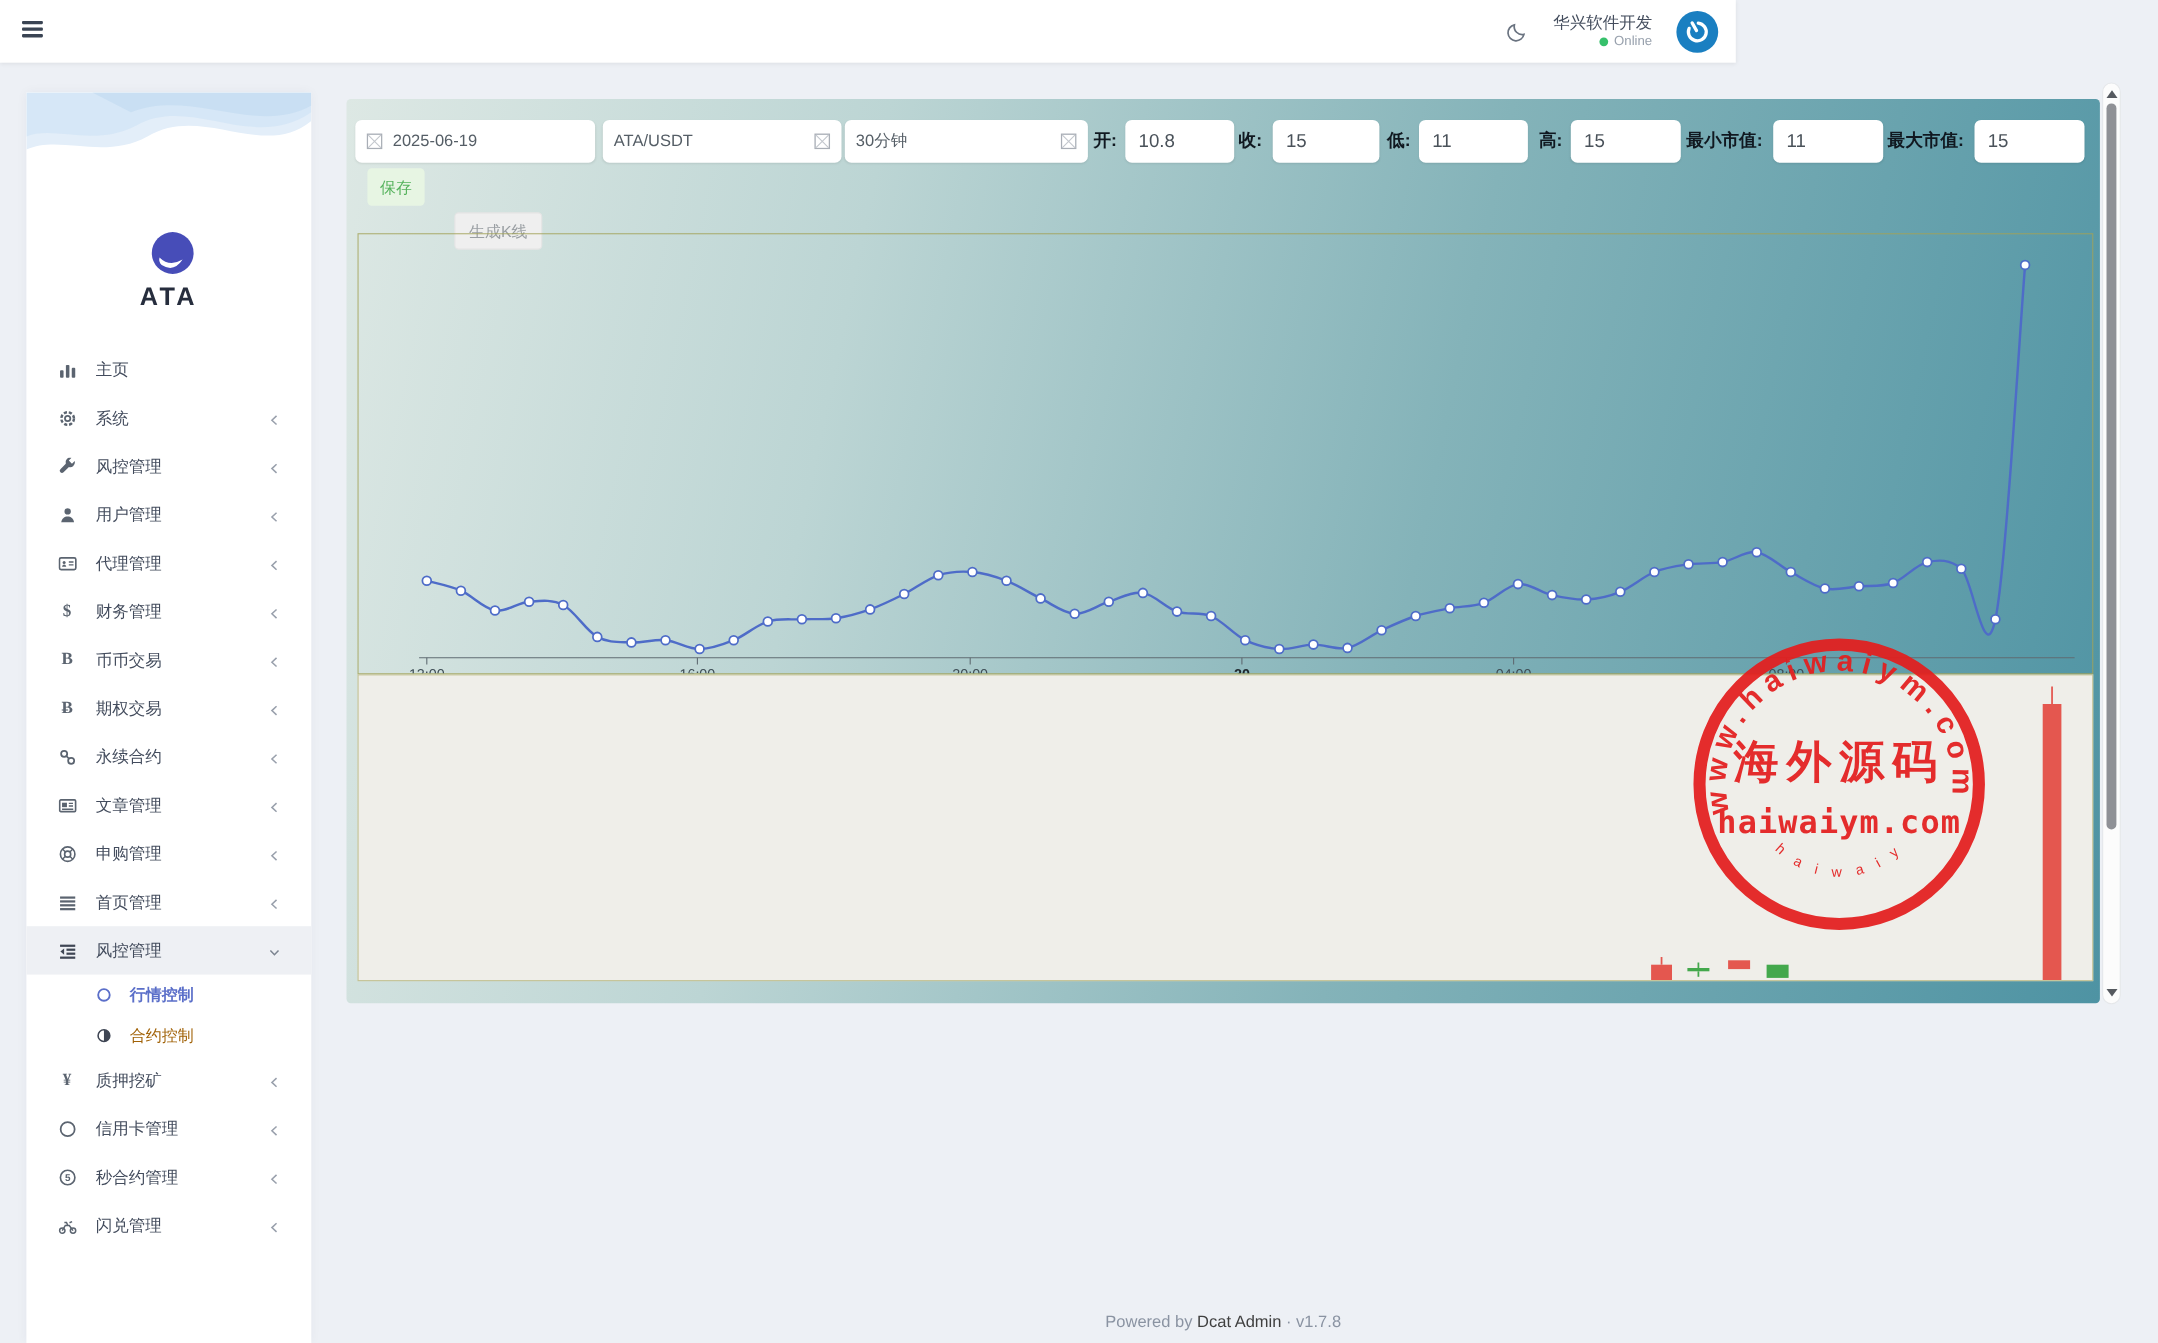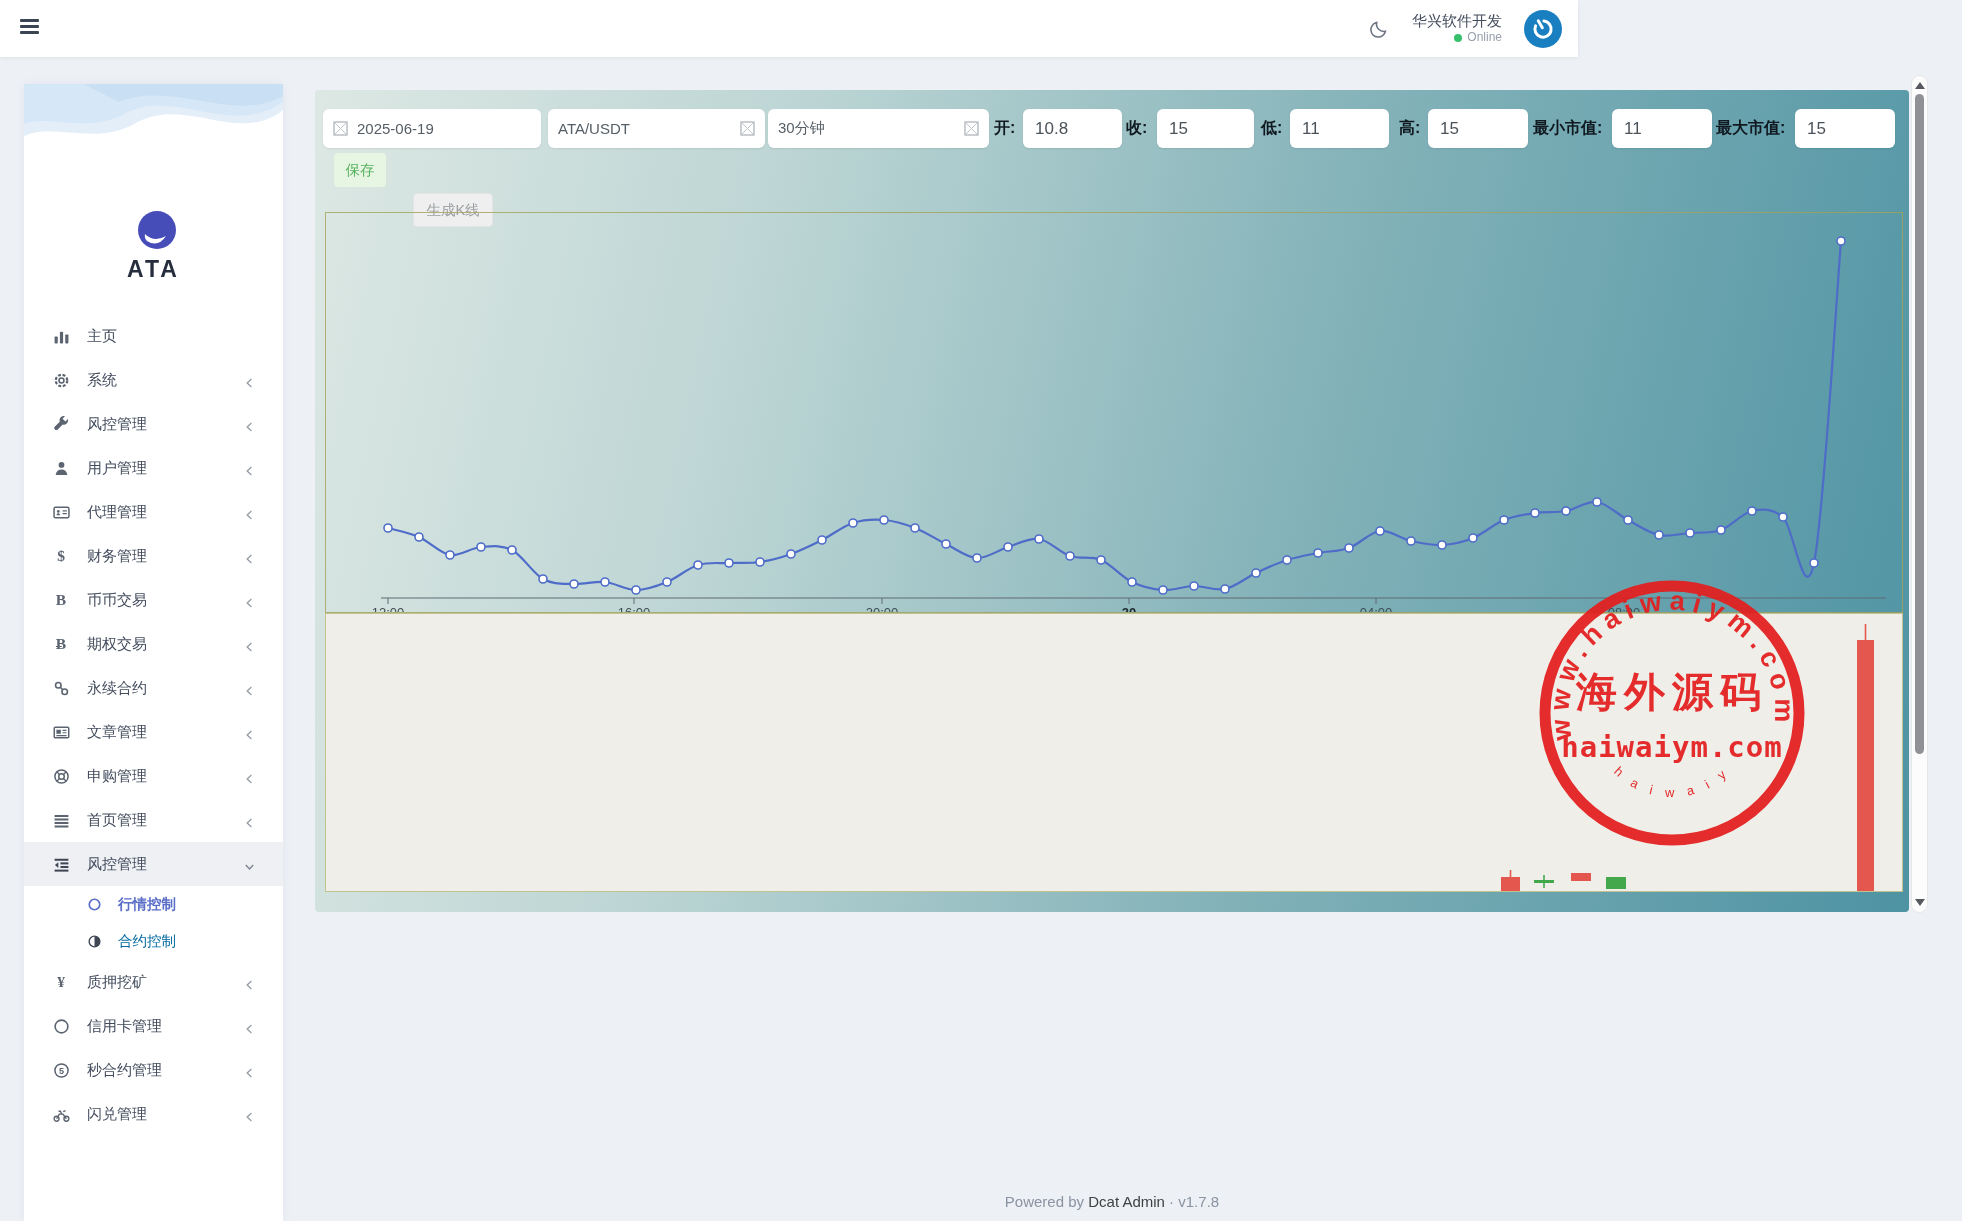--- a/index.html
+++ b/index.html
@@ -24,21 +24,21 @@
   .menu-item{position:relative;height:44px;display:flex;align-items:center;padding-left:27px;cursor:pointer;}
   .menu-item.active{background:#eef0f4;}
   .menu-item .mi-icon{width:20px;height:18px;display:flex;align-items:center;justify-content:center;flex:none;}
   .mi-icon svg{width:17px;height:17px;}
   .mi-icon-text{font-size:15.5px;color:#5b6470;font-weight:bold;width:20px;text-align:center;font-family:"Liberation Serif",serif;}
   .menu-item .mi-label{margin-left:16px;font-size:15px;color:#434c5d;}
   .menu-item .mi-chevron{position:absolute;right:28px;top:50%;transform:translateY(-50%);width:11px;height:11px;}
   .menu-sub{position:relative;height:37px;display:flex;align-items:center;padding-left:63px;cursor:pointer;}
   .menu-sub .mi-icon{width:16px;height:16px;}
   .menu-sub .mi-icon svg{width:15px;height:15px;}
-  .menu-sub .mi-label{margin-left:15px;font-size:14.5px;color:#0369a1;}
+  .menu-sub .mi-label{margin-left:15px;font-size:14.5px;color:#a16207;}
   .menu-sub.active .mi-label{color:#5b6fc9;font-weight:bold;}
   
   .panel{position:absolute;left:315px;top:90px;width:1594px;height:822px;border-radius:4px;
          background:linear-gradient(102deg,#dde8e4 0%,#bcd5d4 28%,#84b3b9 60%,#4e93a3 100%);z-index:10;}
   .t-input{position:absolute;top:19px;height:39px;background:#fff;border-radius:6px;display:flex;align-items:center;box-sizing:border-box;padding:0 10px;cursor:pointer;box-shadow:0 1px 2px rgba(0,0,0,.08);}
   .t-input .t-text{font-size:15px;color:#555e66;}
   .boxx{width:15px;height:15px;flex:none;}
   .t-num-label{position:absolute;top:28px;font-size:16px;font-weight:bold;color:#101820;}
   .t-num-input{position:absolute;top:19px;height:39px;background:#fff;border:none;border-radius:6px;box-sizing:border-box;padding:0 12px;font-size:17px;color:#4a525a;font-family:"Liberation Sans",sans-serif;box-shadow:0 1px 2px rgba(0,0,0,.08);}
   .btn{position:absolute;top:63px;height:34px;border:none;border-radius:4px;font-size:14.5px;cursor:pointer;font-family:"Liberation Sans",sans-serif;}

